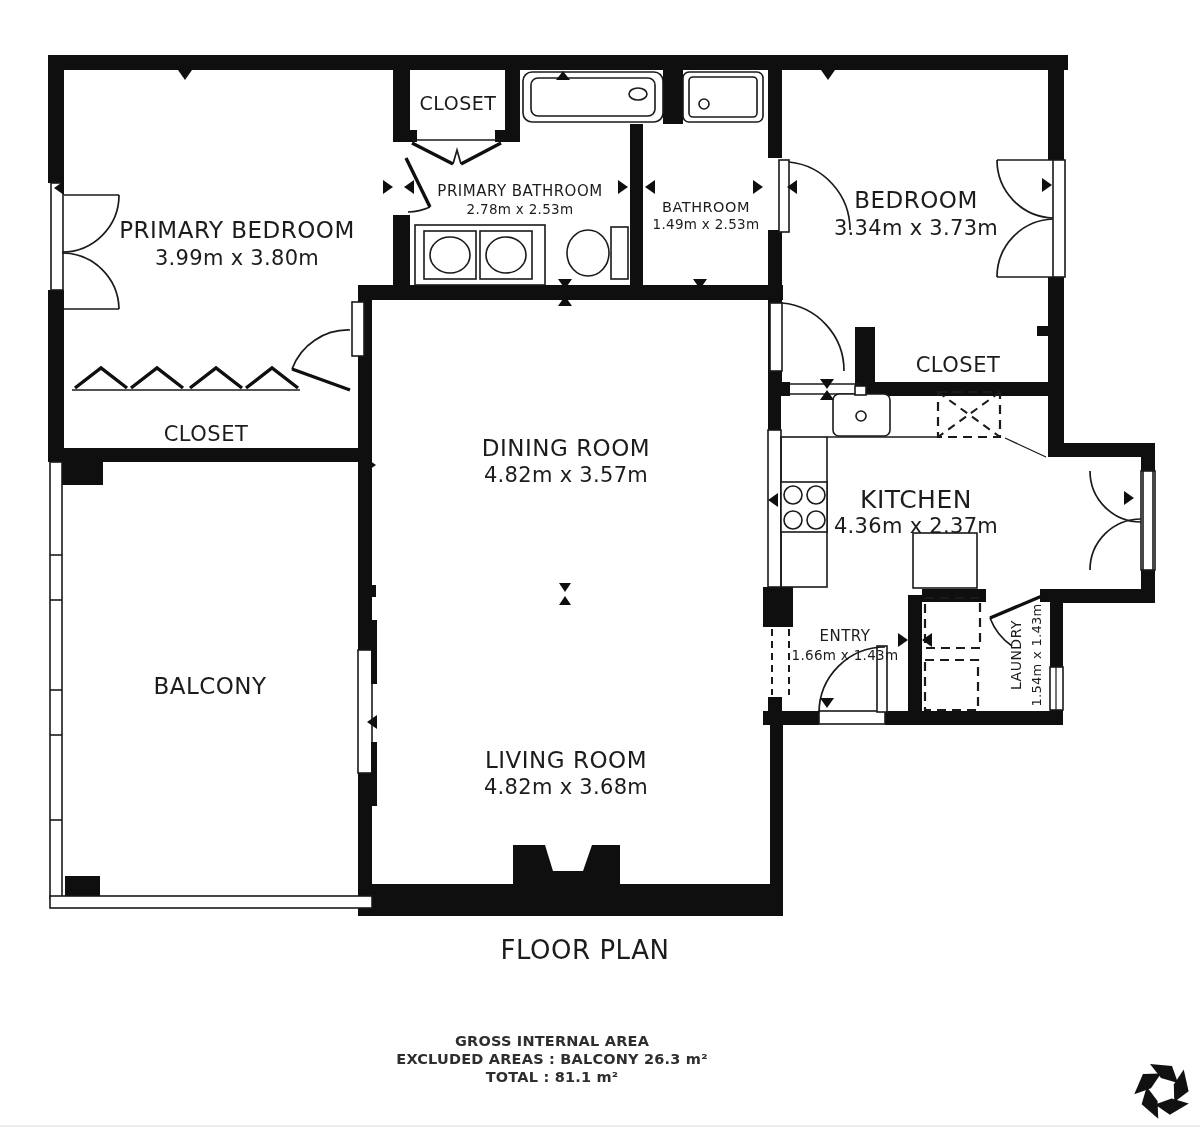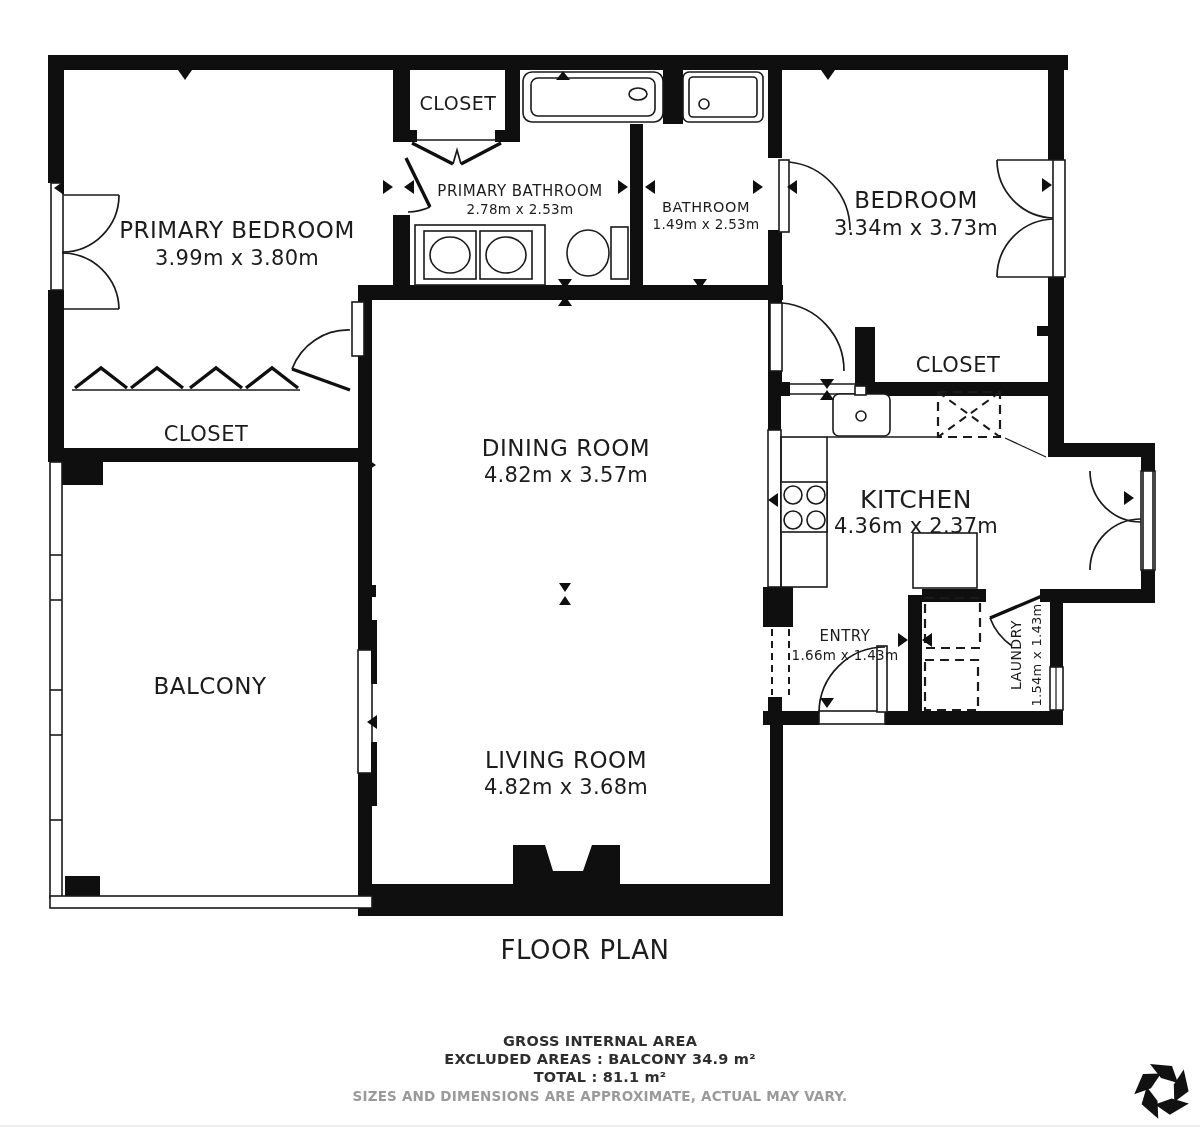--- a/index.html
+++ b/index.html
@@ -10,21 +10,21 @@
   .room-dims{fill:#1c1c1c;letter-spacing:.3px;}
   .wall{fill:#0f0f0f;stroke:none;}
   .thin{fill:#ffffff;stroke:#1a1a1a;stroke-width:1.6;}
   .fix{fill:#ffffff;stroke:#1a1a1a;stroke-width:1.6;}
   .fixline{fill:none;stroke:#1a1a1a;stroke-width:1.6;}
   .door{fill:none;stroke:#1a1a1a;stroke-width:1.7;}
   .leaf{fill:none;stroke:#0f0f0f;stroke-width:3.4;}
   .dash{fill:none;stroke:#1a1a1a;stroke-width:2;stroke-dasharray:7 5;}
   .mark{fill:#0f0f0f;}
   #summary{position:absolute;left:0;top:1032px;width:1104px;text-align:center;
-           color:#2e2e2e;font-weight:bold;font-size:14.5px;line-height:18px;letter-spacing:.2px;padding-left:48px;}
+           color:#2e2e2e;font-weight:bold;font-size:14.5px;line-height:18px;letter-spacing:.2px;}
   #summary .disclaimer{color:#9a9a9a;font-size:13.5px;margin-top:1px;}
   #brand-logo{position:absolute;left:1128px;top:1055px;}
   #bottom-line{position:absolute;left:0;top:1125px;width:1200px;height:2px;background:#ececec;}
 </style>
 </head>
 <body>
 
 <div id="page">
 
 <svg id="plan-svg" width="1200" height="1010" viewBox="0 0 1200 1010" xmlns="http://www.w3.org/2000/svg">
@@ -282,23 +282,22 @@
 
     <text class="room-name" x="566" y="768" font-size="23">LIVING ROOM</text>
     <text class="room-dims" x="566" y="794" font-size="21">4.82m x 3.68m</text>
 
     <text class="room-name" x="585" y="959" font-size="26">FLOOR PLAN</text>
   </g>
 </svg>
 
 <div id="summary">
   <div>GROSS INTERNAL AREA</div>
-  <div>EXCLUDED AREAS :  BALCONY 34.9 m²</div>
+  <div>EXCLUDED AREAS :  BALCONY 26.3 m²</div>
   <div>TOTAL :  81.1 m²</div>
-  <div class="disclaimer">SIZES AND DIMENSIONS ARE APPROXIMATE, ACTUAL MAY VARY.</div>
 </div>
 
 <svg id="brand-logo" width="70" height="70" viewBox="-35 -35 70 70" xmlns="http://www.w3.org/2000/svg">
   <g fill="#111111">
     <path d="M -13 -26 L 9 -24 L 15 -7 L -2 -12 Z"></path>
     <path d="M -13 -26 L 9 -24 L 15 -7 L -2 -12 Z" transform="rotate(72)"></path>
     <path d="M -13 -26 L 9 -24 L 15 -7 L -2 -12 Z" transform="rotate(144)"></path>
     <path d="M -13 -26 L 9 -24 L 15 -7 L -2 -12 Z" transform="rotate(216)"></path>
     <path d="M -13 -26 L 9 -24 L 15 -7 L -2 -12 Z" transform="rotate(288)"></path>
   </g>

